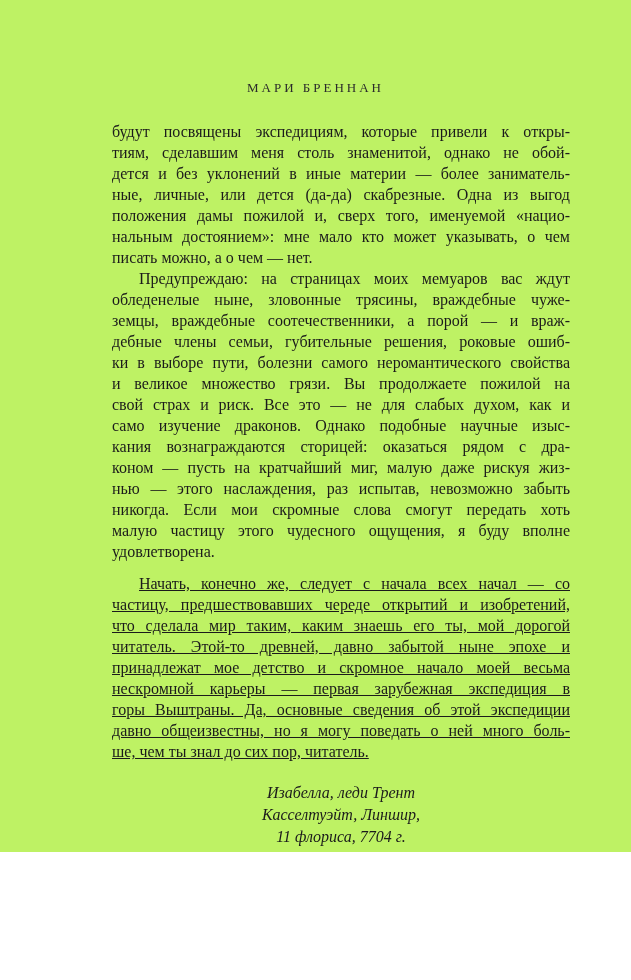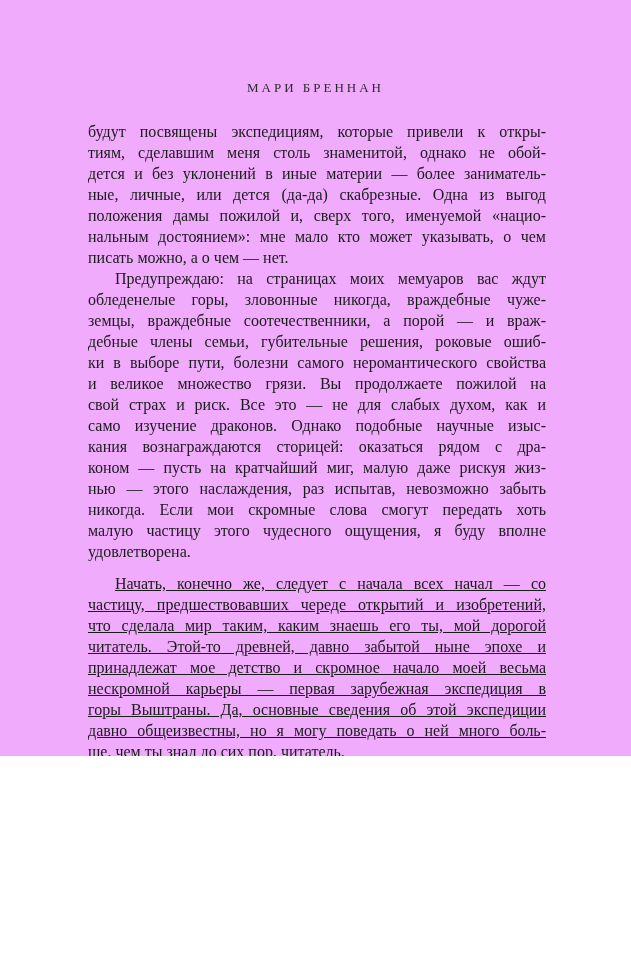--- a/index.html
+++ b/index.html
@@ -1,41 +1,41 @@
 <!DOCTYPE html>
 <html><head>
 <meta charset="utf-8">
 <style>
   * { box-sizing: border-box; }
   html, body { margin: 0; padding: 0; }
   body { background: #ffffff; }
   .page {
     position: relative;
     width: 631px;
-    height: 756px;
-    background: #f0abfc;
+    height: 852px;
+    background: #bef264;
     font-family: "Liberation Serif", serif;
     color: #1b1b1b;
     overflow: hidden;
   }
   .running-header {
     position: absolute;
     top: 80px;
     left: 0;
     width: 100%;
     text-align: center;
     font-size: 13px;
     letter-spacing: 3px;
     color: #2b2b2b;
     font-weight: normal;
   }
   .text-block {
     position: absolute;
     top: 121px;
-    left: 88px;
+    left: 112px;
     width: 458px;
     font-size: 16px;
     line-height: 21px;
   }
   .paragraph { margin: 0; }
   .paragraph.section-break { margin-top: 11px; text-decoration: underline; }
   .line {
     text-align: justify;
     text-align-last: justify;
     overflow: hidden;
@@ -65,21 +65,21 @@
       <div class="line">тиям, сделавшим меня столь знаменитой, однако не обой-</div>
       <div class="line">дется и без уклонений в иные материи — более заниматель-</div>
       <div class="line">ные, личные, или дется (да-да) скабрезные. Одна из выгод</div>
       <div class="line">положения дамы пожилой и, сверх того, именуемой «нацио-</div>
       <div class="line">нальным достоянием»: мне мало кто может указывать, о чем</div>
       <div class="line last-line">писать можно, а о чем — нет.</div>
     </div>
 
     <div class="paragraph">
       <div class="line indented">Предупреждаю: на страницах моих мемуаров вас ждут</div>
-      <div class="line">обледенелые горы, зловонные никогда, враждебные чуже-</div>
+      <div class="line">обледенелые ныне, зловонные трясины, враждебные чуже-</div>
       <div class="line">земцы, враждебные соотечественники, а порой — и враж-</div>
       <div class="line">дебные члены семьи, губительные решения, роковые ошиб-</div>
       <div class="line">ки в выборе пути, болезни самого неромантического свойства</div>
       <div class="line">и великое множество грязи. Вы продолжаете пожилой на</div>
       <div class="line">свой страх и риск. Все это — не для слабых духом, как и</div>
       <div class="line">само изучение драконов. Однако подобные научные изыс-</div>
       <div class="line">кания вознаграждаются сторицей: оказаться рядом с дра-</div>
       <div class="line">коном — пусть на кратчайший миг, малую даже рискуя жиз-</div>
       <div class="line">нью — этого наслаждения, раз испытав, невозможно забыть</div>
       <div class="line">никогда. Если мои скромные слова смогут передать хоть</div>

